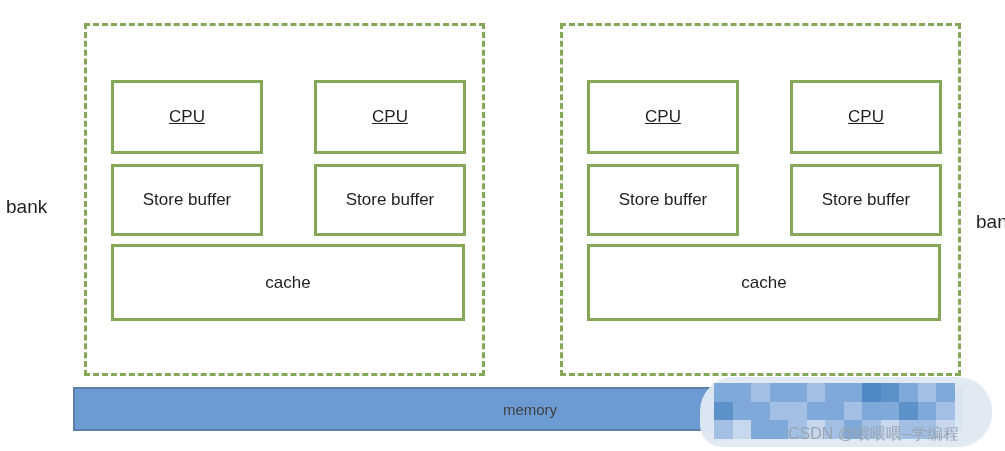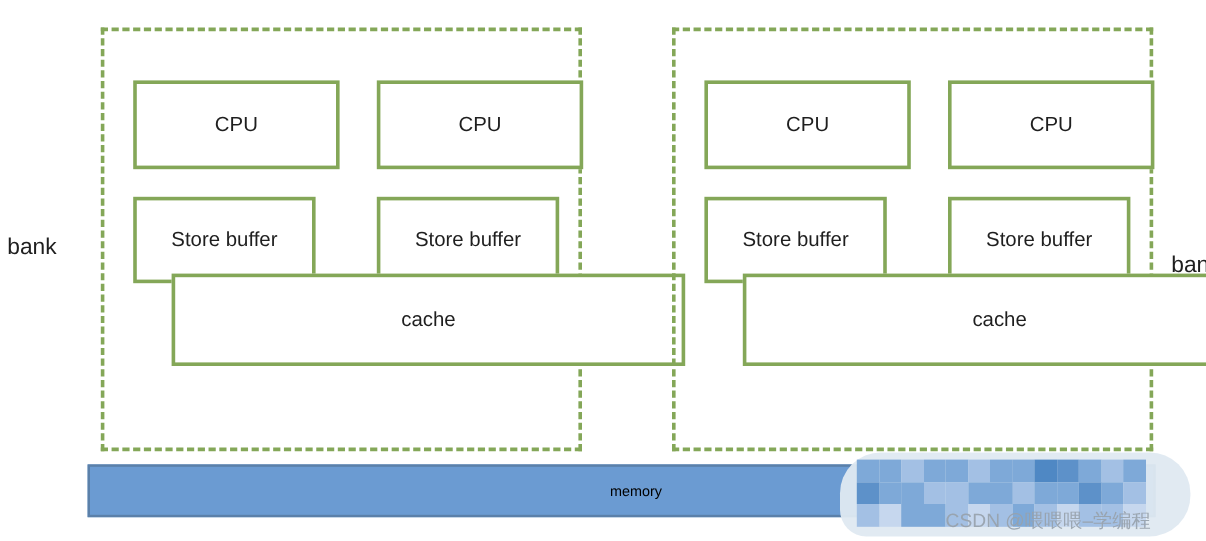--- a/index.html
+++ b/index.html
@@ -43,41 +43,41 @@
     position: absolute;
     border: 3px solid var(--green-border, #84a758);
     box-sizing: border-box;
     display: flex;
     align-items: center;
     justify-content: center;
     font-size: 17px;
     color: #1f1f1f;
     background: #ffffff;
   }
-  .box.cpu   { top: 41px;  width: 172px; height: 74px; }
+  .box.cpu   { top: 54px;  width: 152px; height: 74px; text-decoration: underline; }
   .box.sb    { top: 138px; width: 152px; height: 72px; }
   .box.col1  { left: 24px; }
   .box.col2  { left: 227px; }
-  .box.cache { top: 202px; left: 24px; width: 428px; height: 77px; margin-left: 32px; }
+  .box.cache { top: 218px; left: 24px; width: 354px; height: 77px; }
 
   
   .memory-bar {
     position: absolute;
     left: 73px;
     top: 387px;
     width: 890px;
     height: 44px;
     background: var(--memory-fill, #6b9bd2);
     border: 2px solid var(--memory-border, #5b80a9);
     box-sizing: border-box;
     display: flex;
     align-items: center;
     justify-content: center;
-    color: #000000;
-    font-size: 12px;
+    color: #404040;
+    font-size: 15px;
     padding-left: 24px;
   }
 
   
   .mosaic {
     position: absolute;
     left: 700px;
     top: 377px;
     width: 292px;
     height: 70px;

